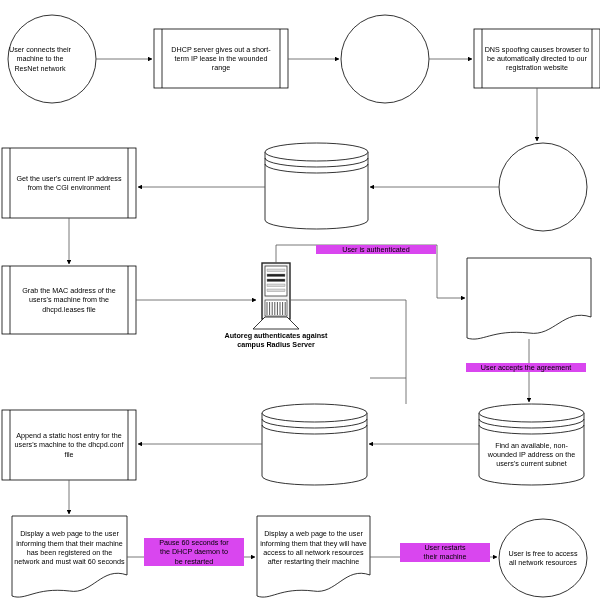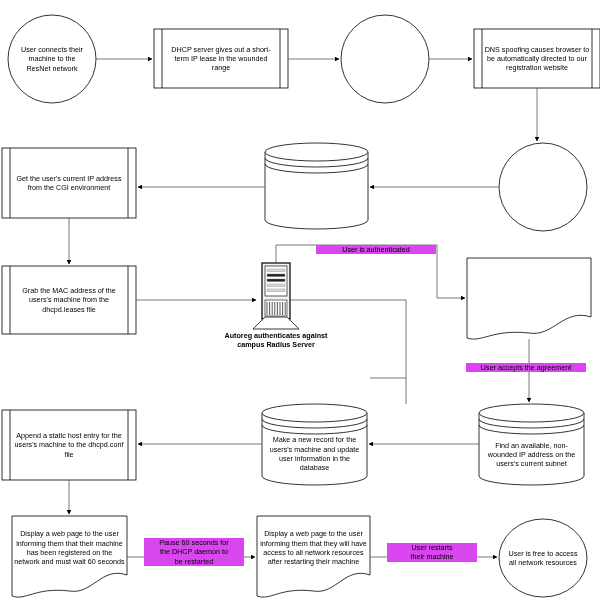--- a/index.html
+++ b/index.html
@@ -176,60 +176,57 @@
         <polyline points="529,339 529,402" fill="none" stroke="#555555" stroke-width="0.8" marker-end="url(#arrow)"></polyline>
         <polyline points="406,378 406,404" fill="none" stroke="#555555" stroke-width="0.8"></polyline>
         <polyline points="479,444 369,444" fill="none" stroke="#555555" stroke-width="0.8" marker-end="url(#arrow)"></polyline>
         <polyline points="262,444 138,444" fill="none" stroke="#555555" stroke-width="0.8" marker-end="url(#arrow)"></polyline>
         <polyline points="69,480 69,514" fill="none" stroke="#555555" stroke-width="0.8" marker-end="url(#arrow)"></polyline>
         <polyline points="127,557 255,557" fill="none" stroke="#555555" stroke-width="0.8" marker-end="url(#arrow)"></polyline>
         <polyline points="370,557 497,557" fill="none" stroke="#555555" stroke-width="0.8" marker-end="url(#arrow)"></polyline>
       </g>
   </svg>
 
-  <div class="node-text" style="left:16px;top:23px;width:72px;height:72px;">
+  <div class="node-text" style="left:4px;top:23px;width:72px;height:72px;">
       <span>User connects their machine to the ResNet network</span>
     </div>
   <div class="node-text" style="left:166px;top:33px;width:110px;height:51px;">
       <span>DHCP server gives out a short-term IP lease in the wounded range</span>
     </div>
   <div class="node-text" style="left:484px;top:33px;width:106px;height:51px;">
       <span>DNS spoofing causes browser to be automatically directed to our registration website</span>
     </div>
   <div class="node-text" style="left:14px;top:153px;width:110px;height:60px;">
       <span>Get the user's current IP address from the CGI environment</span>
     </div>
   <div class="node-text" style="left:14px;top:271px;width:110px;height:58px;">
       <span>Grab the MAC address of the users's machine from the dhcpd.leases file</span>
     </div>
   <div class="node-text" style="left:483px;top:432px;width:97px;height:45px;">
       <span>Find an available, non-wounded IP address on the users's current subnet</span>
-    </div>
-  <div class="node-text" style="left:266px;top:428px;width:97px;height:52px;">
-      <span>Make a new record for the users's machine and update user information in the database</span>
     </div>
   <div class="node-text" style="left:14px;top:415px;width:110px;height:60px;">
       <span>Append a static host entry for the users's machine to the dhcpd.conf file</span>
     </div>
   <div class="node-text" style="left:14px;top:520px;width:111px;height:56px;">
       <span>Display a web page to the user informing them that their machine has been registered on the network and must wait 60 seconds</span>
     </div>
   <div class="node-text" style="left:259px;top:520px;width:109px;height:56px;">
       <span>Display a web page to the user informing them that they will have access to all network resources after restarting their machine</span>
     </div>
   <div class="node-text" style="left:507px;top:527px;width:72px;height:62px;">
       <span>User is free to access all network resources</span>
     </div>
 
   <div class="edge-label" style="left:316px;top:245px;width:120px;"><span>User is authenticated</span></div>
   <div class="edge-label" style="left:466px;top:363px;width:120px;"><span>User accepts the agreement</span></div>
   <div class="edge-label" style="left:144px;top:538px;width:100px;"><span>Pause 60 seconds for
 the DHCP daemon to
 be restarted</span></div>
-  <div class="edge-label" style="left:387px;top:543px;width:90px;"><span>User restarts
+  <div class="edge-label" style="left:400px;top:543px;width:90px;"><span>User restarts
 their machine</span></div>
 
   <div class="caption" style="left:216px;top:331px;width:120px;font-weight:bold;"><span>Autoreg authenticates against
 campus Radius Server</span></div>
 
   <div class="hit" style="left:8px;top:15px;width:88px;height:88px;"></div>
   <div class="hit" style="left:154px;top:29px;width:134px;height:59px;"></div>
   <div class="hit" style="left:341px;top:15px;width:88px;height:88px;"></div>
   <div class="hit" style="left:474px;top:29px;width:126px;height:59px;"></div>
   <div class="hit" style="left:499px;top:143px;width:88px;height:88px;"></div>

